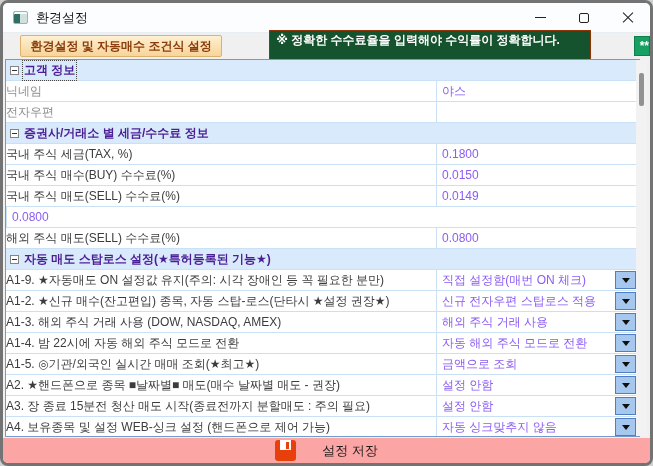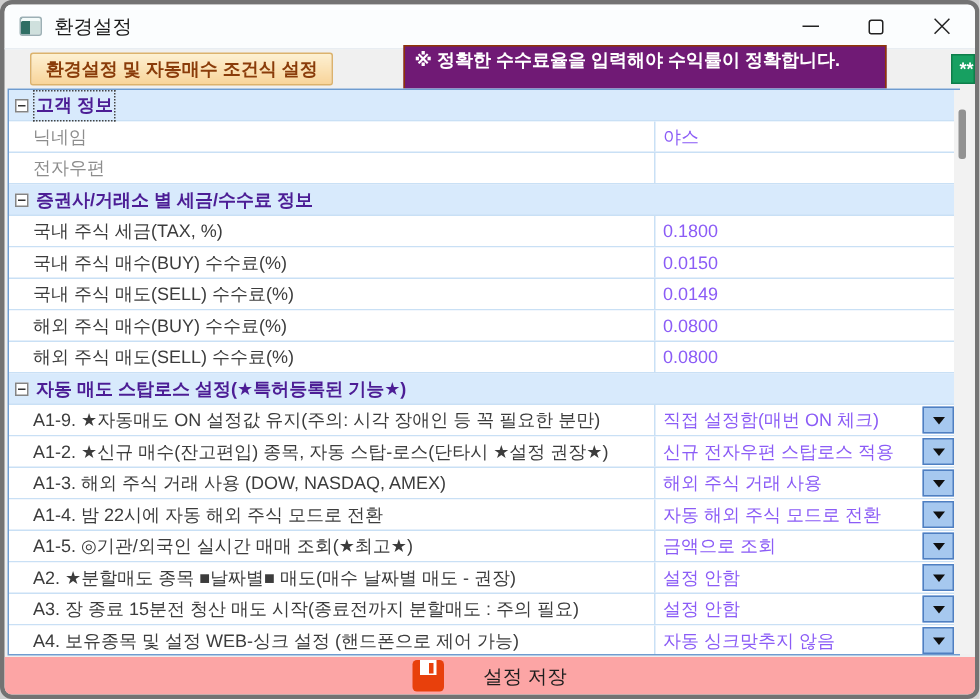--- a/index.html
+++ b/index.html
@@ -35,21 +35,21 @@
     position:absolute;top:30px;left:12px;right:0;height:26px;background:#f0f0f0;
     display:flex;align-items:center;padding-left:5px;gap:41px;
   }
   .tab{
     width:218px;height:22px;border:1px solid #dcb26d;border-radius:2px;
     background:linear-gradient(#fdf0d2,#f8d49a);
     color:#8a3c0a;font-size:12px;font-weight:bold;text-align:center;line-height:20px;
     font-family:inherit;padding:0;cursor:default;
   }
   .notice{
-    margin-left:6px;width:346px;height:33px;background:#701a75;border:1px solid #8f3505;
+    margin-left:6px;width:346px;height:33px;background:#14532d;border:1px solid #8f3505;
     color:#ffffff;font-size:12px;font-weight:bold;line-height:18px;padding-left:6px;
     white-space:nowrap;overflow:hidden;
   }
   .badge{
     margin-left:2px;flex:1 1 auto;height:20px;background:#17a061;border:1px solid #0e7e4a;
     color:#ffffff;font-size:12px;font-weight:bold;line-height:18px;padding-left:5px;
   }
   
   .grid{
     position:absolute;top:56px;left:2px;width:635px;height:378px;
@@ -59,21 +59,21 @@
   .row.section{background:#d8eafc;}
   .section-label-wrap{display:flex;align-items:center;width:100%;}
   .collapse-box{
     width:9px;height:9px;border:1px solid #848484;background:#fff;margin:0 5px 0 4px;
     position:relative;flex:0 0 auto;
   }
   .collapse-box::after{content:"";position:absolute;left:1px;top:3px;width:5px;height:1px;background:#333;}
   .section-title{font-size:12px;font-weight:bold;color:#4c1d95;white-space:nowrap;}
   .section-title.focused{outline:1px dotted #444;outline-offset:1px;}
   .cell-label{
-    width:430px;flex:0 0 auto;display:flex;align-items:center;padding-left:16px;
+    width:430px;flex:0 0 auto;display:flex;align-items:center;
     font-size:12px;color:#3c3c3c;white-space:nowrap;overflow:hidden;
   }
   .cell-value{
     flex:1 1 auto;display:flex;align-items:center;border-left:1px solid #c9e0f5;
     padding-left:5px;font-size:12px;color:#8b5cf6;white-space:nowrap;overflow:hidden;
   }
   .row.muted .cell-label{color:#8d8d8d;}
   .dropdown{
     margin:1px 3px 1px auto;width:21px;flex:0 0 auto;align-self:stretch;
     background:#a6c8ef;border:1px solid #4f7fc1;display:flex;align-items:center;justify-content:center;
@@ -164,21 +164,20 @@
           <span>0.0150</span>
         </div>
       </div>
       <div class="row prop">
         <div class="cell-label">국내 주식 매도(SELL) 수수료(%)</div>
         <div class="cell-value">
           <span>0.0149</span>
         </div>
       </div>
       <div class="row prop">
-        <div class="cell-label">해외 주식 매수(BUY) 수수료(%)</div>
         <div class="cell-value">
           <span>0.0800</span>
         </div>
       </div>
       <div class="row prop">
         <div class="cell-label">해외 주식 매도(SELL) 수수료(%)</div>
         <div class="cell-value">
           <span>0.0800</span>
         </div>
       </div>
@@ -227,21 +226,21 @@
       <div class="row prop">
         <div class="cell-label">A1-5. ◎기관/외국인 실시간 매매 조회(★최고★)</div>
         <div class="cell-value">
           <span>금액으로 조회</span>
           <div class="dropdown">
             <span class="dd-arrow"></span>
           </div>
         </div>
       </div>
       <div class="row prop">
-        <div class="cell-label">A2. ★분할매도 종목 ■날짜별■ 매도(매수 날짜별 매도 - 권장)</div>
+        <div class="cell-label">A2. ★핸드폰으로 종목 ■날짜별■ 매도(매수 날짜별 매도 - 권장)</div>
         <div class="cell-value">
           <span>설정 안함</span>
           <div class="dropdown">
             <span class="dd-arrow"></span>
           </div>
         </div>
       </div>
       <div class="row prop">
         <div class="cell-label">A3. 장 종료 15분전 청산 매도 시작(종료전까지 분할매도 : 주의 필요)</div>
         <div class="cell-value">

